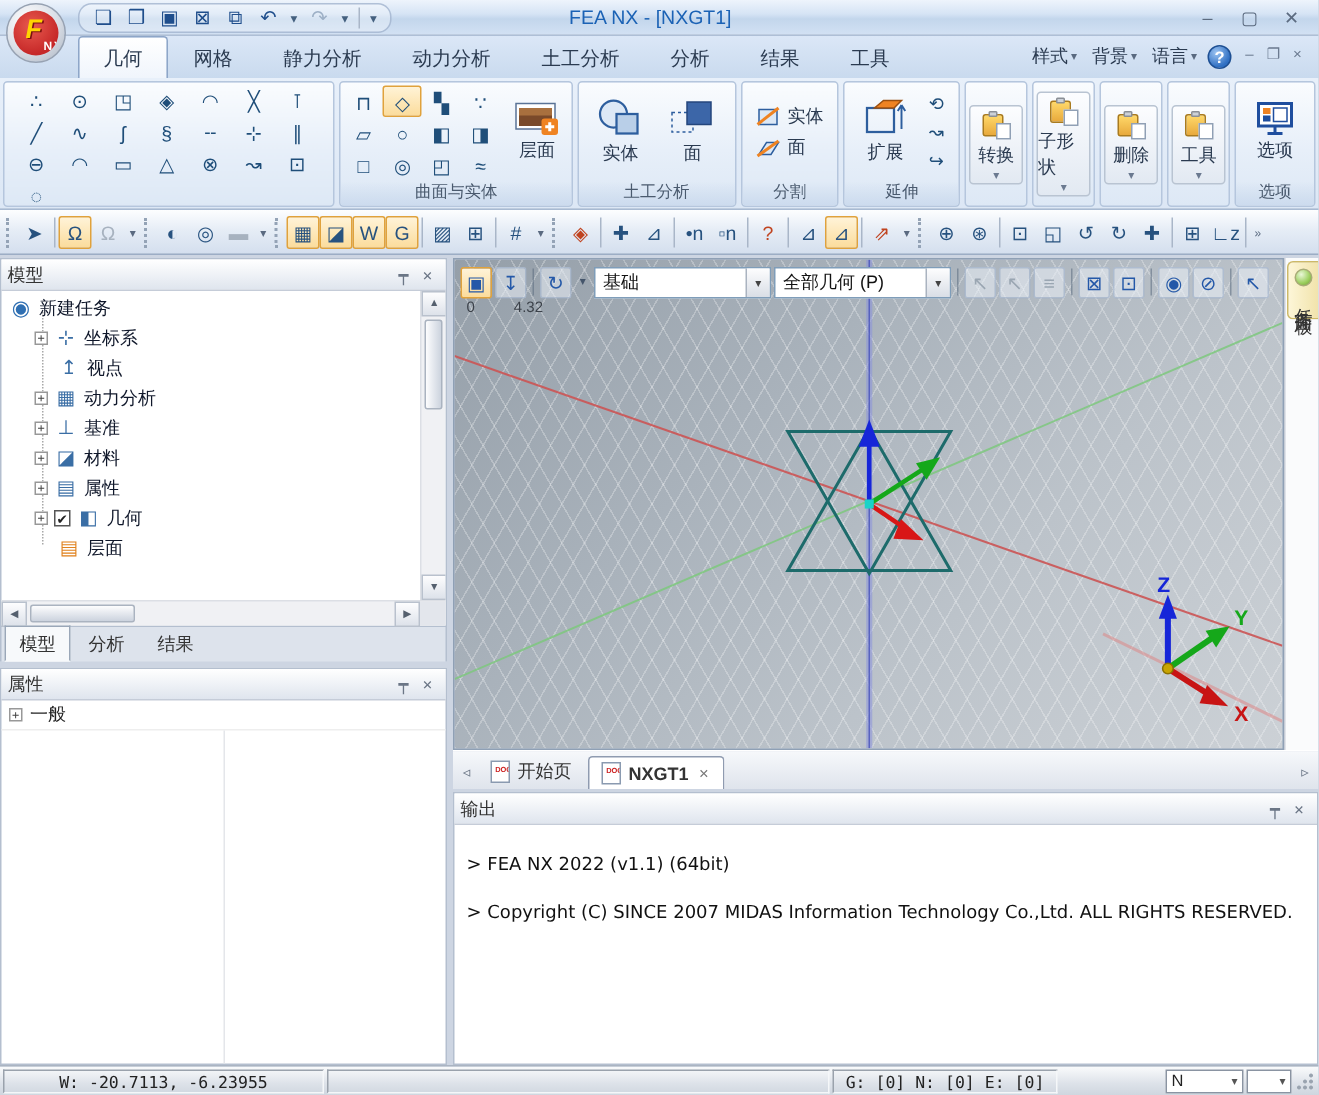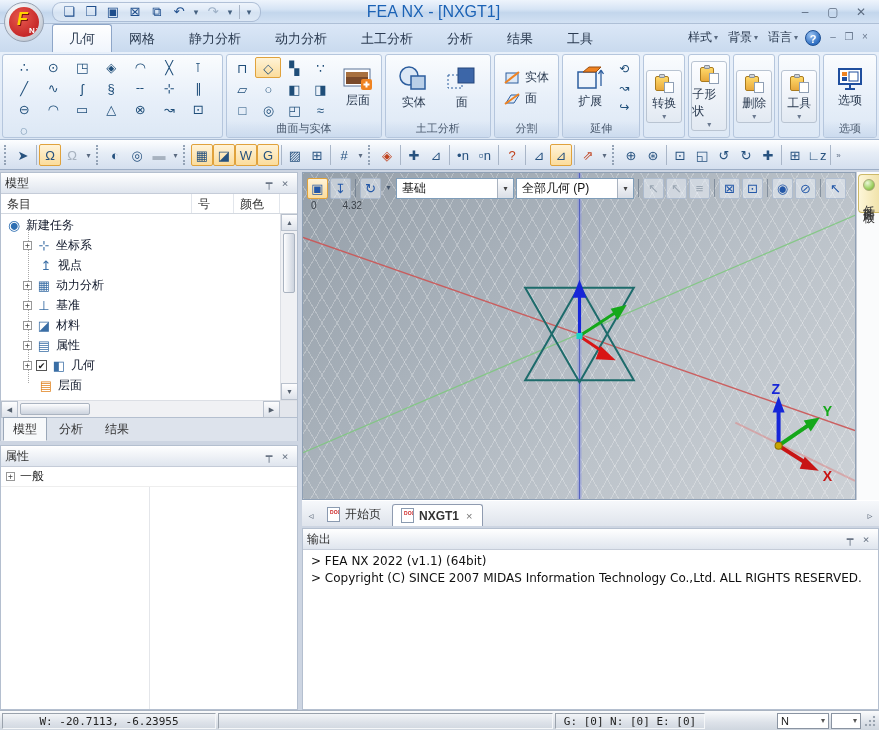--- a/index.html
+++ b/index.html
@@ -14,21 +14,21 @@
           background:radial-gradient(circle at 35% 30%, #ffffff,#d9dee6 55%,#aab3c0);
           border:1px solid #97a2b2; z-index:50; display:flex; align-items:center; justify-content:center; }
   .logo-inner { width:30px; height:30px; border-radius:50%; background:radial-gradient(circle at 40% 35%, #e85a4f,#c62828 70%); position:relative; overflow:hidden; }
   .logo-f { position:absolute; left:8px; top:2px; color:#ffd400; font-weight:bold; font-style:italic; font-size:18px; text-shadow:1px 1px 0 #7a1010; }
   .logo-nx { position:absolute; left:20px; bottom:2px; color:#fff; font-weight:bold; font-size:8px; letter-spacing:1px; }
   .qat { margin-left:52px; display:flex; align-items:center; gap:2px; background:rgba(255,255,255,.3);
          border:1px solid rgba(150,170,200,.7); border-radius:9px; padding:1px 6px; height:20px; }
   .qbtn { width:20px; height:18px; line-height:18px; text-align:center; color:#1f4e8c; font-size:13px; cursor:default; }
   .qbtn.disabled { color:#9db0c6; }
   .qbtn.chev { width:10px; font-size:9px; color:#44607f; }
-  .title-text { position:absolute; left:0; right:12px; text-align:center; color:#1b62b5; font-size:16px; pointer-events:none; }
+  .title-text { position:absolute; left:0; right:12px; text-align:center; color:#1b62b5; font-size:13px; pointer-events:none; }
   .wctrls { margin-left:auto; display:flex; margin-right:4px; }
   .wbtn { width:28px; height:18px; text-align:center; line-height:16px; color:#5c6b80; font-size:12px;
           border:1px solid transparent; border-radius:3px; }
 
   
   .tabrow { height:28px; background:linear-gradient(#dbe7f7,#c9daee); display:flex; align-items:flex-end; padding-left:52px; }
   .rtab { padding:5px 16px 4px; color:#2a3a50; cursor:default; border:1px solid transparent; border-bottom:none; font-size:13px; }
   .rtab.active { background:linear-gradient(#ffffff,#f0f5fc); border-color:#8ea6c8; border-radius:3px 3px 0 0; }
   .tab-right { margin-left:auto; display:flex; align-items:center; gap:4px; padding:0 6px 4px; }
   .menu-mini { display:flex; align-items:center; gap:2px; color:#2a3a50; font-size:12px; padding:2px 3px; }
@@ -163,21 +163,21 @@
           border-bottom:none; transform:skewX(0); }
   .dtab.active { background:#fff; border-color:#8f9bb0; border-radius:3px 3px 0 0; font-weight:bold; }
   .docic { width:13px; height:15px; background:#fff; border:1px solid #8a9ab0; position:relative; flex:none; overflow:hidden; }
   .docic-t { position:absolute; left:0; right:0; top:2px; text-align:center; color:#c22; font-size:8px; font-weight:bold;
              transform:scale(.62); transform-origin:center top; letter-spacing:0; }
   .dclose { color:#777; font-weight:normal; font-size:11px; margin-left:2px; }
   .dspacer { flex:1; }
 
   .outpanel { flex:1; background:#fff; border:1px solid #b4bfcf; display:flex; flex-direction:column; margin-top:2px; }
   .obody { flex:1; padding:3px 8px; font-family:"DejaVu Sans","Liberation Sans",sans-serif; font-size:12px; color:#111; }
-  .oline { line-height:17px; white-space:nowrap; }
+  .oline { line-height:17px; white-space:nowrap;margin-top:15px; }
 
   
   .statusbar { position:absolute; left:0; right:0; bottom:0; height:20px;
                background:linear-gradient(#fafbfc,#dde2e9 60%,#cfd6df); border-top:1px solid #aab4c2;
                display:flex; align-items:center; padding:1px 2px; gap:2px; font-size:11px; }
   .seg { height:16px; border:1px solid; border-color:#9aa2ac #f5f7f9 #f5f7f9 #9aa2ac; padding:1px 6px;
          font-family:"DejaVu Sans Mono",monospace; color:#222; white-space:nowrap;text-align:center; }
   .seg.w1 { width:214px; } .seg.w2 { width:335px; } .seg.w3 { width:150px; }
   .sspace { flex:1; }
   .sb-combo { height:16px; background:#fff; border:1px solid #8a94a2; display:flex; align-items:center; justify-content:space-between; padding:0 3px; }
@@ -588,26 +588,20 @@
 <div class="main">
 
   <div class="leftcol">
     <div class="panel" style="height:246px">
       <div class="phead">
         <span>模型</span>
         <span class="sp"></span>
         <span class="pico">┯</span>
         <span class="pico">×</span>
       </div>
-      <div class="colhdr">
-        <span class="c c0">条目</span>
-        <span class="c c1">号</span>
-        <span class="c c2">颜色</span>
-        <span class="c c3"></span>
-      </div>
       <div class="treewrap">
         <div class="tree">
 
           <div class="guide"></div>
 
             <div class="trow root">
 
               <span class="tglyph">◉</span>
               <span class="tlabel">新建任务</span>
             </div>

